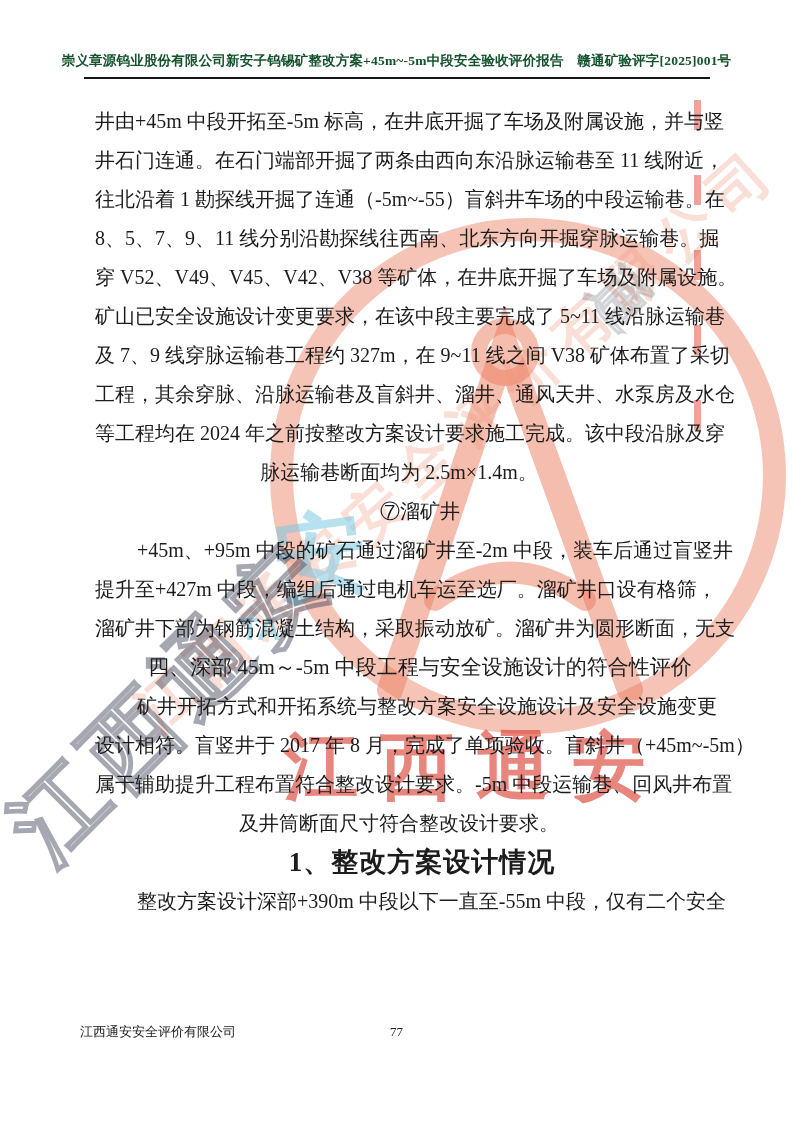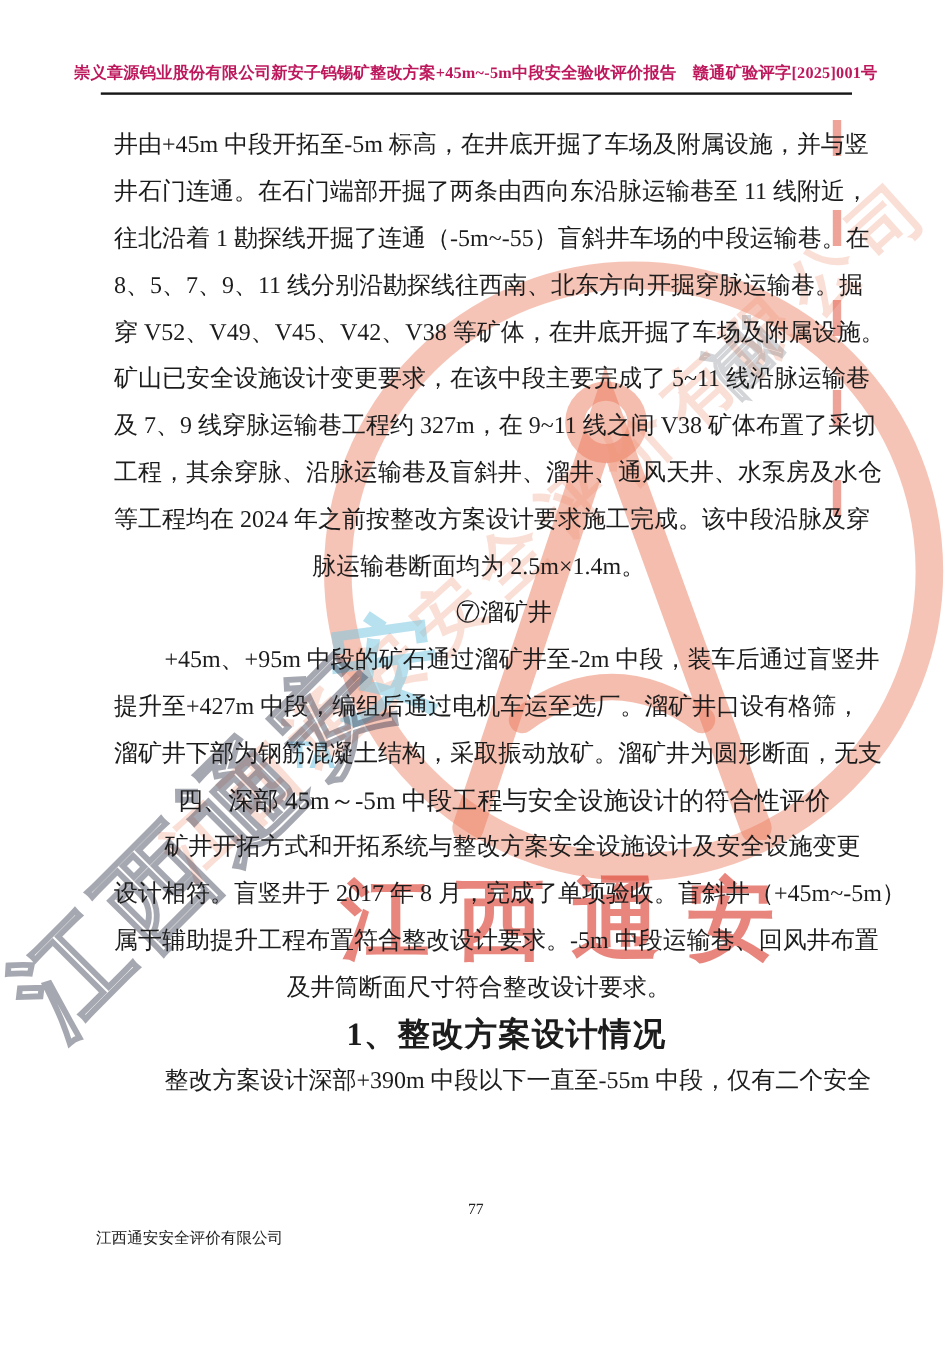--- a/index.html
+++ b/index.html
@@ -9,21 +9,21 @@
     background:#ffffff;
     overflow:hidden;
     font-family:"Liberation Serif","DejaVu Serif",serif;
     color:#1c1c1c;
   }
   
   .header{
     position:absolute;top:52px;left:0;width:793px;
     text-align:center;
     font-size:13.5px;font-weight:bold;
-    color:#be185d;
+    color:#14532d;
     letter-spacing:0.2px;
     white-space:nowrap;
   }
   .header-rule{
     position:absolute;top:77px;left:84px;width:626px;height:2px;
     background:#161616;
   }
   
   .content{
     position:absolute;top:102px;left:95px;width:608px;
@@ -37,21 +37,21 @@
   .indent{text-indent:42px;}
   .h-chapter{font-weight:normal;font-size:21px;text-indent:42px;}
   .h-section{font-weight:bold;font-size:20px;}
   .h-sub{font-weight:bold;font-size:27px;text-indent:46px;letter-spacing:1px;}
   
   .footer-company{
     position:absolute;left:80px;top:1023px;
     font-size:13px;color:#202020;
   }
   .footer-page{
-    position:absolute;left:0;top:1000px;width:793px;
+    position:absolute;left:0;top:1024px;width:793px;
     text-align:center;font-size:13px;color:#202020;
   }
   
   .wm{position:absolute;pointer-events:none;z-index:1;}
   .wm-ring{
     left:270px;top:218px;width:470px;height:470px;
     border:23px solid rgba(235,124,94,0.45);
     border-radius:50%;
   }
   .wm-a{left:330px;top:300px;width:360px;height:400px;}

